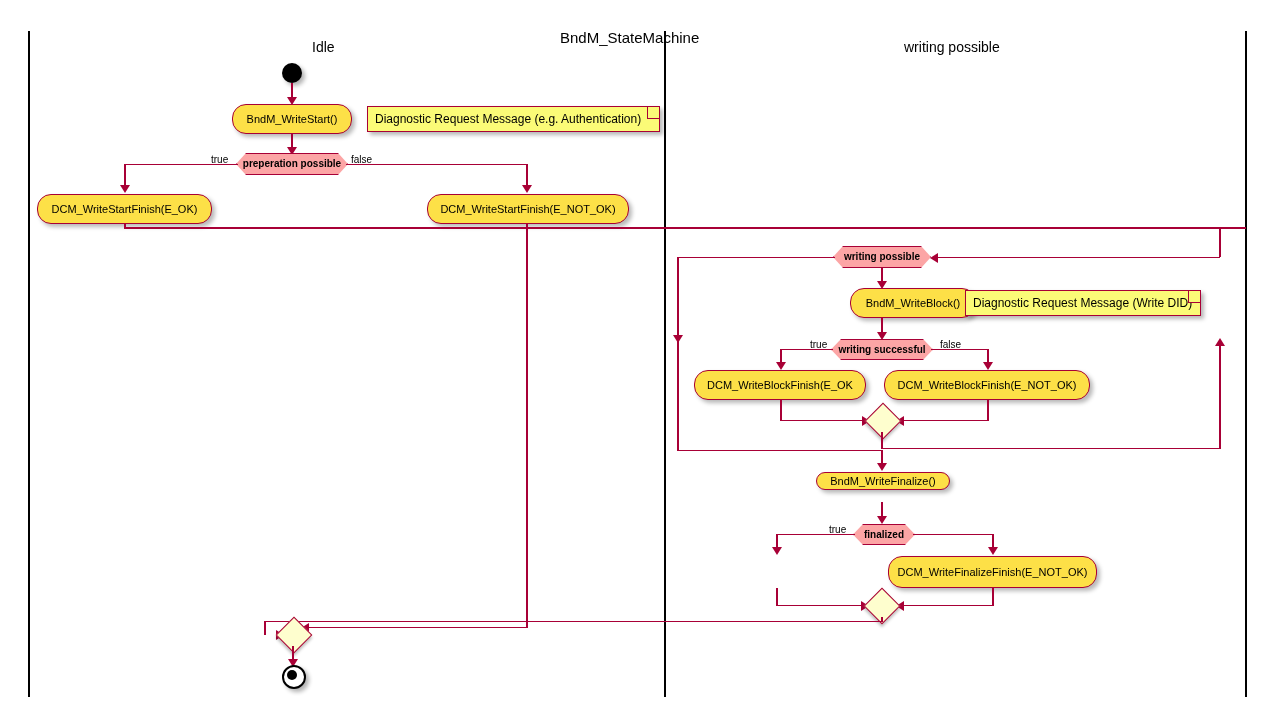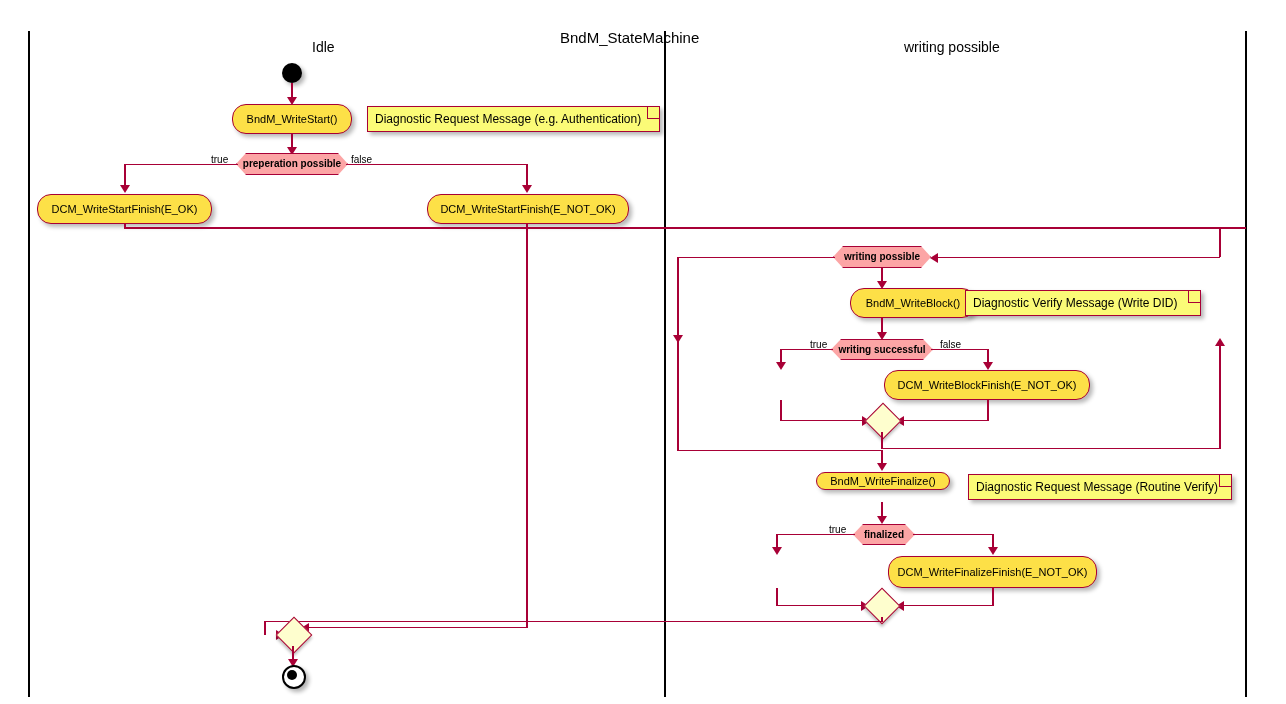--- a/index.html
+++ b/index.html
@@ -155,39 +155,40 @@
   <div class="arw left" style="left:930px;top:252.5px;"></div>
 
   <div class="dec" style="left:833px;top:246px;width:98px;height:22px;">writing possible</div>
 
   <div class="v" style="left:881.2px;top:268px;height:18px;"></div>
   <div class="arw down" style="left:877px;top:281px;"></div>
 
   <div class="act" style="left:850px;top:288px;width:126px;height:30px;">BndM_WriteBlock()</div>
 
   <div class="note" style="left:965px;top:290px;width:236px;height:26px;">
-    <span>Diagnostic Verify Message (Write DID)</span>
+    <span>Diagnostic Request Message (Write DID)</span>
     <span class="fold"></span>
   </div>
 
   <div class="v" style="left:881.2px;top:318px;height:18px;"></div>
   <div class="arw down" style="left:877px;top:332px;"></div>
 
   <div class="dec" style="left:831px;top:339px;width:102px;height:21px;">writing successful</div>
   <div class="glabel" style="left:810px;top:339px;">true</div>
   <div class="glabel" style="left:940px;top:339px;">false</div>
 
   <div class="h" style="left:780px;top:348.5px;width:53px;"></div>
   <div class="v" style="left:780px;top:348.5px;height:18px;"></div>
   <div class="arw down" style="left:775.8px;top:362px;"></div>
 
   <div class="h" style="left:931px;top:348.5px;width:58px;"></div>
   <div class="v" style="left:987.4px;top:348.5px;height:18px;"></div>
   <div class="arw down" style="left:983.2px;top:362px;"></div>
 
+  <div class="act" style="left:694px;top:370px;width:172px;height:30px;">DCM_WriteBlockFinish(E_OK</div>
   <div class="act" style="left:884px;top:370px;width:206px;height:30px;">DCM_WriteBlockFinish(E_NOT_OK)</div>
 
   <div class="v" style="left:780px;top:400px;height:21px;"></div>
   <div class="h" style="left:780px;top:419.5px;width:84px;"></div>
   <div class="arw right" style="left:862px;top:415.5px;"></div>
 
   <div class="v" style="left:987.4px;top:400px;height:21px;"></div>
   <div class="h" style="left:900px;top:419.5px;width:89px;"></div>
   <div class="arw left" style="left:896px;top:415.5px;"></div>
 
@@ -200,24 +201,20 @@
 
   <div class="h" style="left:677px;top:256.5px;width:158px;"></div>
   <div class="v" style="left:677px;top:256.5px;height:194px;"></div>
   <div class="arw down" style="left:672.8px;top:335px;"></div>
   <div class="h" style="left:677px;top:449.5px;width:206px;"></div>
   <div class="v" style="left:881.2px;top:449.5px;height:18px;"></div>
   <div class="arw down" style="left:877px;top:463px;"></div>
 
   <div class="act" style="left:816px;top:472px;width:134px;height:18px;">BndM_WriteFinalize()</div>
 
-  <div class="note" style="left:968px;top:474px;width:264px;height:26px;">
-    <span>Diagnostic Request Message (Routine Verify)</span>
-    <span class="fold"></span>
-  </div>
 
   <div class="v" style="left:881.2px;top:502px;height:18px;"></div>
   <div class="arw down" style="left:877px;top:516px;"></div>
 
   <div class="dec" style="left:853px;top:524px;width:62px;height:21px;">finalized</div>
   <div class="glabel" style="left:829px;top:524px;">true</div>
 
   <div class="h" style="left:776px;top:533.5px;width:79px;"></div>
   <div class="v" style="left:776px;top:533.5px;height:18px;"></div>
   <div class="arw down" style="left:771.8px;top:547px;"></div>

